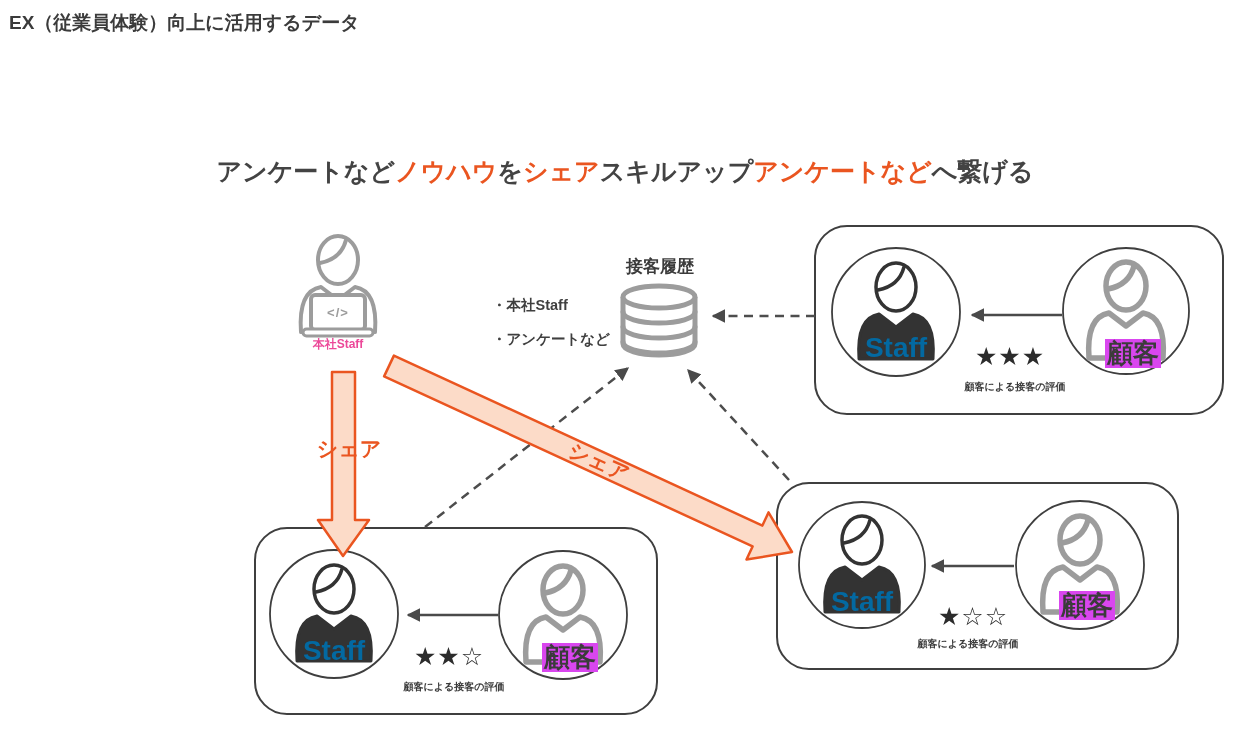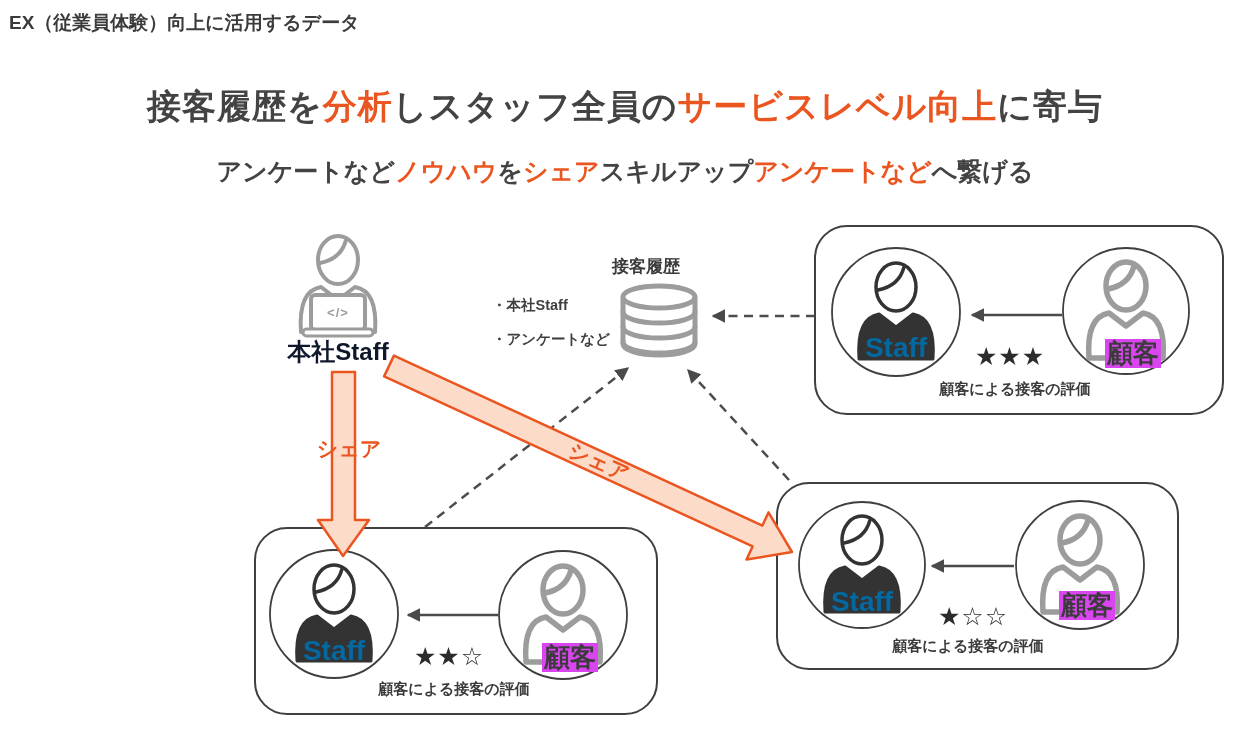--- a/index.html
+++ b/index.html
@@ -6,29 +6,29 @@
   #stage{
     position:relative;width:1250px;height:740px;background:#ffffff;overflow:hidden;
     font-family:"Liberation Sans","DejaVu Sans",sans-serif;color:#3d3d3d;
   }
   .abs{position:absolute;}
   .accent{color:#ea5520;}
   .dark{color:#434343;}
   #hdr{left:9px;top:10px;font-size:19px;font-weight:bold;color:#3b3b3b;}
   #title{left:0;top:84px;width:1250px;text-align:center;font-size:34px;font-weight:bold;letter-spacing:1px;}
   #subtitle{left:0;top:155px;width:1250px;text-align:center;font-size:25px;font-weight:bold;}
-  .hq-label{left:278px;top:336px;width:120px;text-align:center;font-size:24px;font-weight:bold;color:#0f172a;}
+  .hq-label{left:278px;top:336px;width:120px;text-align:center;font-size:12px;font-weight:bold;color:#ec4899;}
   .laptop-glyph{left:313px;top:305px;width:50px;text-align:center;font-size:13px;font-weight:bold;color:#9c9c9c;letter-spacing:1px;}
-  .db-label{left:586px;top:255px;width:120px;text-align:center;font-size:17px;font-weight:bold;color:#3b3b3b;}
+  .db-label{left:600px;top:255px;width:120px;text-align:center;font-size:17px;font-weight:bold;color:#3b3b3b;}
   .db-bullet{left:492px;font-size:14.5px;font-weight:bold;color:#3f3f3f;}
   .share-label{font-size:21px;font-weight:bold;color:#ea5520;text-align:center;}
   .staff-label{width:100px;text-align:center;font-size:28px;font-weight:bold;color:#0369a1;}
   .cust-label{font-size:26px;font-weight:bold;color:#3b3b3b;background:#d946ef;padding:0 2px;line-height:1.1;}
   .stars{width:110px;text-align:center;font-size:25px;color:#2c2c2c;letter-spacing:1px;}
-  .caption{width:200px;text-align:center;font-size:15px;font-weight:bold;color:#3b3b3b;}
+  .caption{width:200px;text-align:center;font-size:10px;font-weight:bold;color:#3b3b3b;}
   svg{position:absolute;left:0;top:0;}
 </style>
 </head>
 <body>
 
 <div id="stage">
 
   <svg width="1250" height="740" viewBox="0 0 1250 740">
     <defs>
       <marker id="ah" viewBox="0 0 10 10" refX="9" refY="5" markerWidth="5.5" markerHeight="5.5" orient="auto" markerUnits="strokeWidth">
@@ -100,21 +100,20 @@
       <path d="M623,327 a36,11 0 0 0 72,0" fill="none" stroke="#9c9c9c" stroke-width="5" stroke-linecap="round"></path>
       <path d="M623,342 a36,11 0 0 0 72,0" fill="none" stroke="#9c9c9c" stroke-width="5" stroke-linecap="round"></path>
     </g>
 
     <path d="M332,372 L355,372 L355,520 L369,520 L343,556 L318,520 L332,520 Z" fill="#fcdbc8" stroke="#ea5520" stroke-width="2.5" stroke-linejoin="round"></path>
     <path d="M393.9,355.6 L762.4,525.6 L768.5,512.4 L792,552 L746.5,559.6 L752.6,546.4 L384.1,376.4 Z" fill="#fcdbc8" stroke="#ea5520" stroke-width="2.5" stroke-linejoin="round"></path>
   </svg>
 
   <div class="abs" id="hdr">EX（従業員体験）向上に活用するデータ</div>
 
-  <div class="abs" id="title"><span class="dark">接客履歴を</span><span class="accent">分析</span><span class="dark">しスタッフ全員の</span><span class="accent">サービスレベル向上</span><span class="dark">に寄与</span></div>
 
   <div class="abs" id="subtitle"><span class="dark">アンケートなど</span><span class="accent">ノウハウ</span><span class="dark">を</span><span class="accent">シェア</span><span class="dark">スキルアップ</span><span class="accent">アンケートなど</span><span class="dark">へ繋げる</span></div>
 
   <div class="abs hq-label">本社Staff</div>
   <div class="abs laptop-glyph">&lt;/&gt;</div>
 
   <div class="abs db-label">接客履歴</div>
   <div class="abs db-bullet" style="top:296px;">・本社Staff</div>
   <div class="abs db-bullet" style="top:330px;">・アンケートなど</div>
 

